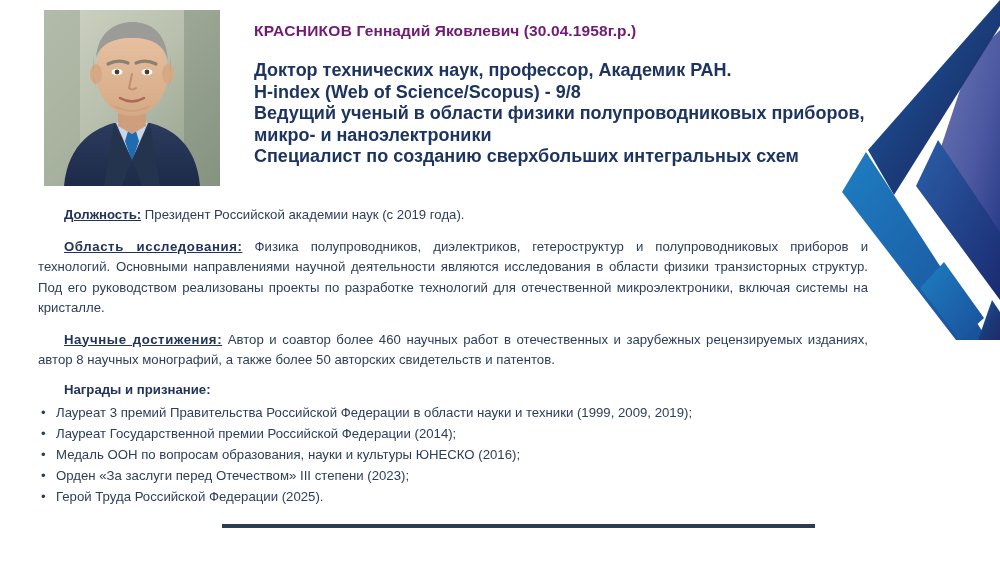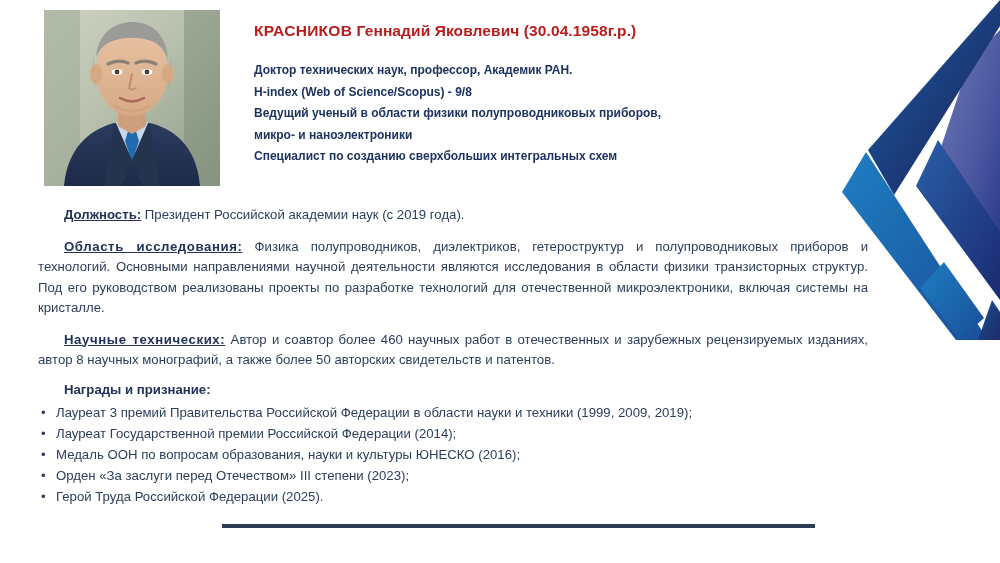--- a/index.html
+++ b/index.html
@@ -17,27 +17,27 @@
   
   .photo{
     position:absolute;left:44px;top:10px;width:176px;height:176px;
     overflow:hidden;background:#8e9a8c;
   }
   .photo svg{display:block;width:176px;height:176px;}
 
   
   .header-block{position:absolute;left:254px;top:22px;width:600px;}
   .name-line{
-    font-size:15.5px;font-weight:bold;color:#b91c1c;letter-spacing:0.1px;
+    font-size:15.5px;font-weight:bold;color:#701a75;letter-spacing:0.1px;
     white-space:nowrap;
   }
   .name-line .sur{letter-spacing:0.3px;}
   .subtitle{margin-top:20px;}
   .subtitle div{
-    font-size:12px;font-weight:bold;color:#1d3461;line-height:21.5px;
+    font-size:18px;font-weight:bold;color:#1d3461;line-height:21.5px;
     white-space:nowrap;
   }
 
   
   .body-area{position:absolute;left:38px;top:205px;width:830px;color:#2c3e5a;}
   .para{
     font-size:13.2px;line-height:20.5px;text-align:justify;
     text-justify:inter-word;margin:0 0 9px 0;color:#2c3e5a;
   }
   .para.indent{text-indent:26px;}
@@ -194,21 +194,21 @@
 
     <p class="para indent">
       <b>Должность:</b><span> Президент Российской академии наук (с 2019 года).</span>
     </p>
 
     <p class="para indent" style="margin-top:11px;">
       <b class="sp">Область  исследования:</b><span> Физика полупроводников, диэлектриков, гетероструктур и полупроводниковых приборов и технологий. Основными направлениями научной деятельности являются исследования в области физики транзисторных структур. Под его руководством реализованы проекты по разработке технологий для отечественной микроэлектроники, включая системы на кристалле.</span>
     </p>
 
     <p class="para indent" style="margin-top:11px;">
-      <b class="sp">Научные  технических:</b><span> Автор и соавтор более 460 научных работ в отечественных и зарубежных рецензируемых изданиях, автор 8 научных монографий, а также более 50 авторских свидетельств и патентов.</span>
+      <b class="sp">Научные  достижения:</b><span> Автор и соавтор более 460 научных работ в отечественных и зарубежных рецензируемых изданиях, автор 8 научных монографий, а также более 50 авторских свидетельств и патентов.</span>
     </p>
 
     <div class="awards-title" style="margin-top:2px;">Награды и признание:</div>
 
     <ul class="awards">
       <li>
         <span class="bullet">•</span>
         <span>Лауреат 3 премий Правительства Российской Федерации в области науки и техники (1999, 2009, 2019);</span>
       </li>
       <li>

